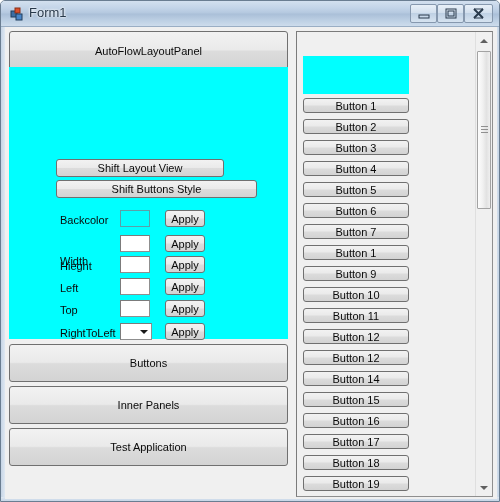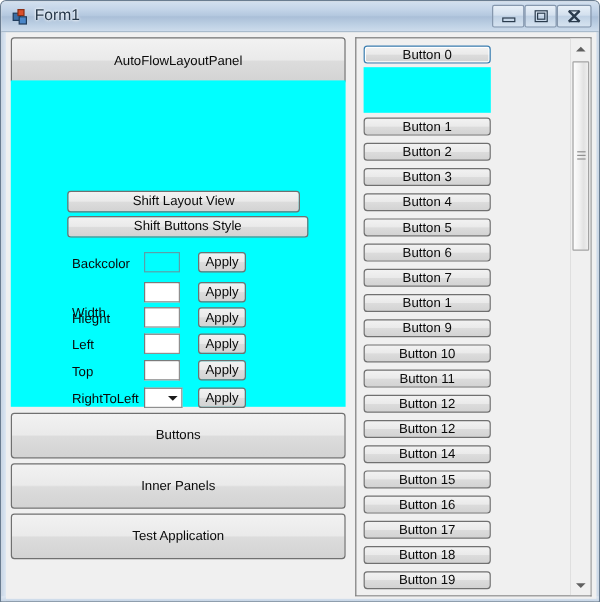--- a/index.html
+++ b/index.html
@@ -128,21 +128,21 @@
     left: 4px; top: 4px;
     width: 279px; height: 39px;
   }
   #cyan-panel {
     position: absolute;
     left: 4px; top: 40px;
     width: 279px; height: 272px;
     background: #00ffff;
     box-sizing: border-box;
   }
-  #btn-shift-layout { left: 47px; top: 92px; width: 194px; height: 18px; }
+  #btn-shift-layout { left: 47px; top: 92px; width: 168px; height: 18px; }
   #btn-shift-style  { left: 47px; top: 113px; width: 201px; height: 18px; }
 
   .prop-label {
     position: absolute;
     font-size: 11px;
     color: #0a0a0a;
     white-space: nowrap;
   }
   .prop-input {
     position: absolute;
@@ -361,21 +361,20 @@
       <div class="wbtn apply-btn" style="left:156px; top:256px;">Apply</div>
     </div>
 
     <div class="wbtn" id="btn-buttons">Buttons</div>
     <div class="wbtn" id="btn-inner-panels">Inner Panels</div>
     <div class="wbtn" id="btn-test-app">Test Application</div>
 
     <div id="right-panel">
       <div id="flow-content">
         <div id="flow-cyan-block" style="top: 24px; height: 38px;"></div>
-      <div class="wbtn flow-btn focused" style="top: 6px;">Button 0</div>
           <div class="wbtn flow-btn" style="top: 66px;">Button 1</div>
           <div class="wbtn flow-btn" style="top: 87px;">Button 2</div>
           <div class="wbtn flow-btn" style="top: 108px;">Button 3</div>
           <div class="wbtn flow-btn" style="top: 129px;">Button 4</div>
           <div class="wbtn flow-btn" style="top: 150px;">Button 5</div>
           <div class="wbtn flow-btn" style="top: 171px;">Button 6</div>
           <div class="wbtn flow-btn" style="top: 192px;">Button 7</div>
           <div class="wbtn flow-btn" style="top: 213px;">Button 1</div>
           <div class="wbtn flow-btn" style="top: 234px;">Button 9</div>
           <div class="wbtn flow-btn" style="top: 255px;">Button 10</div>

